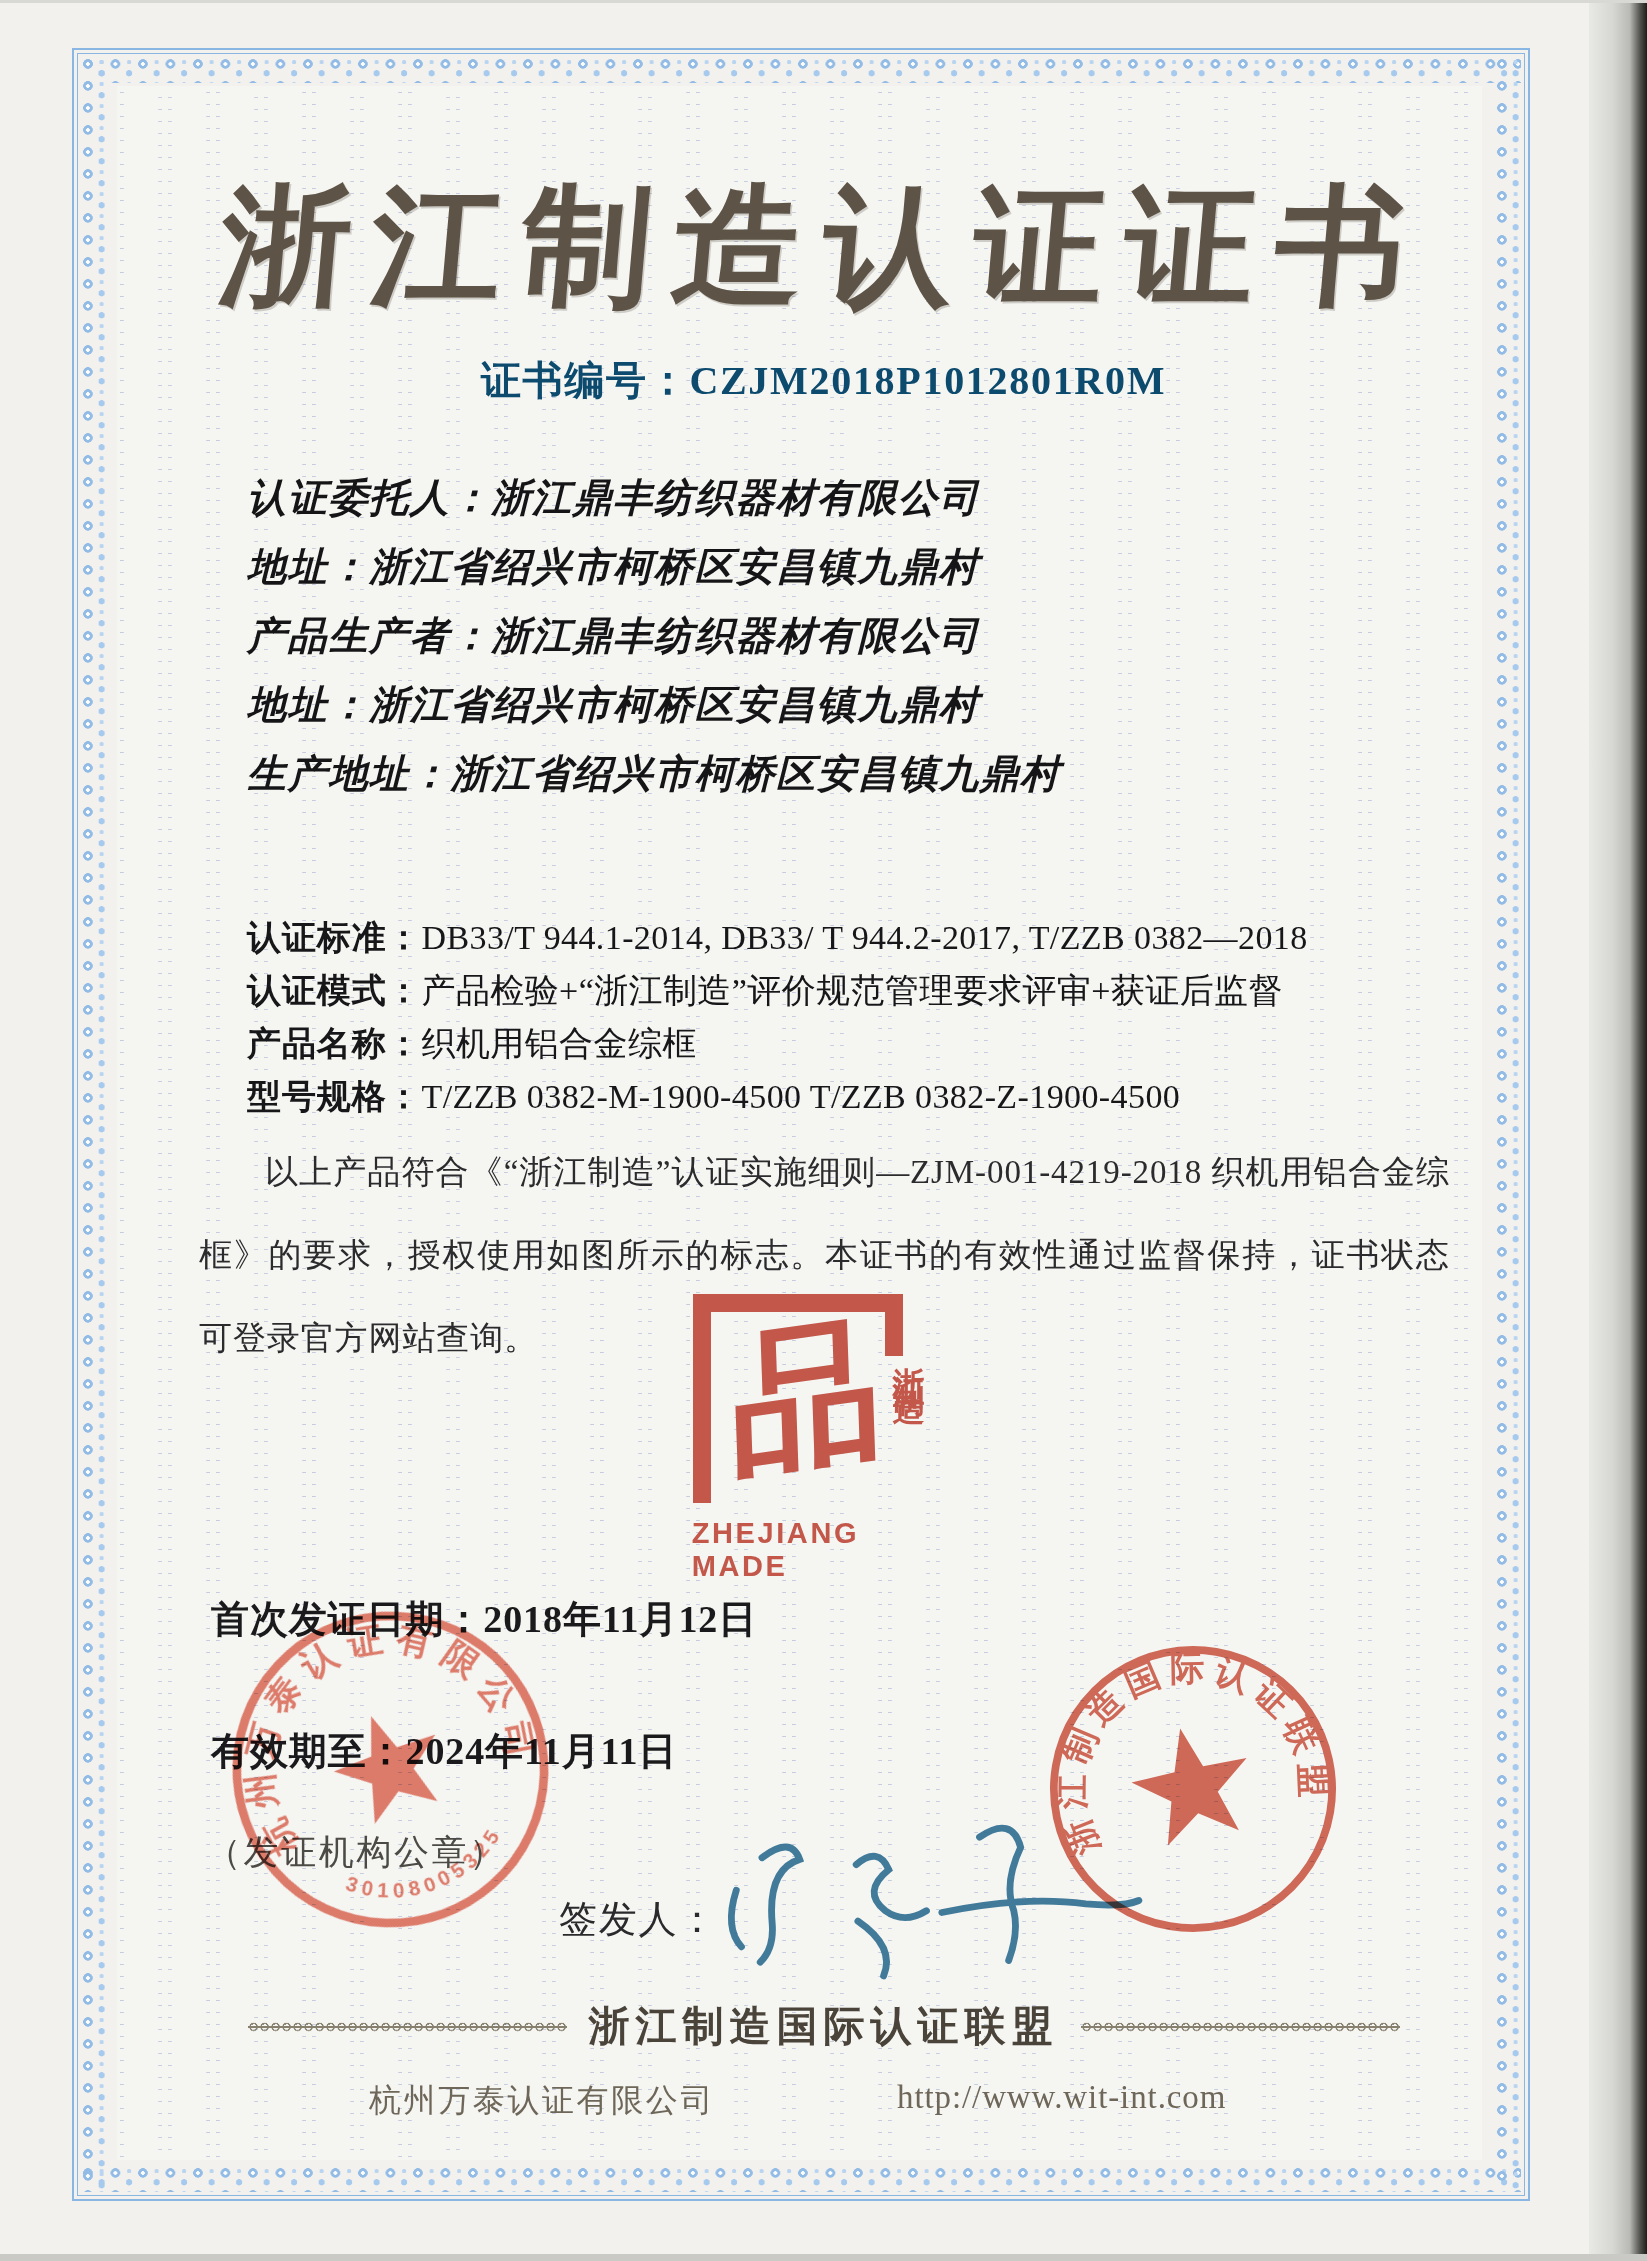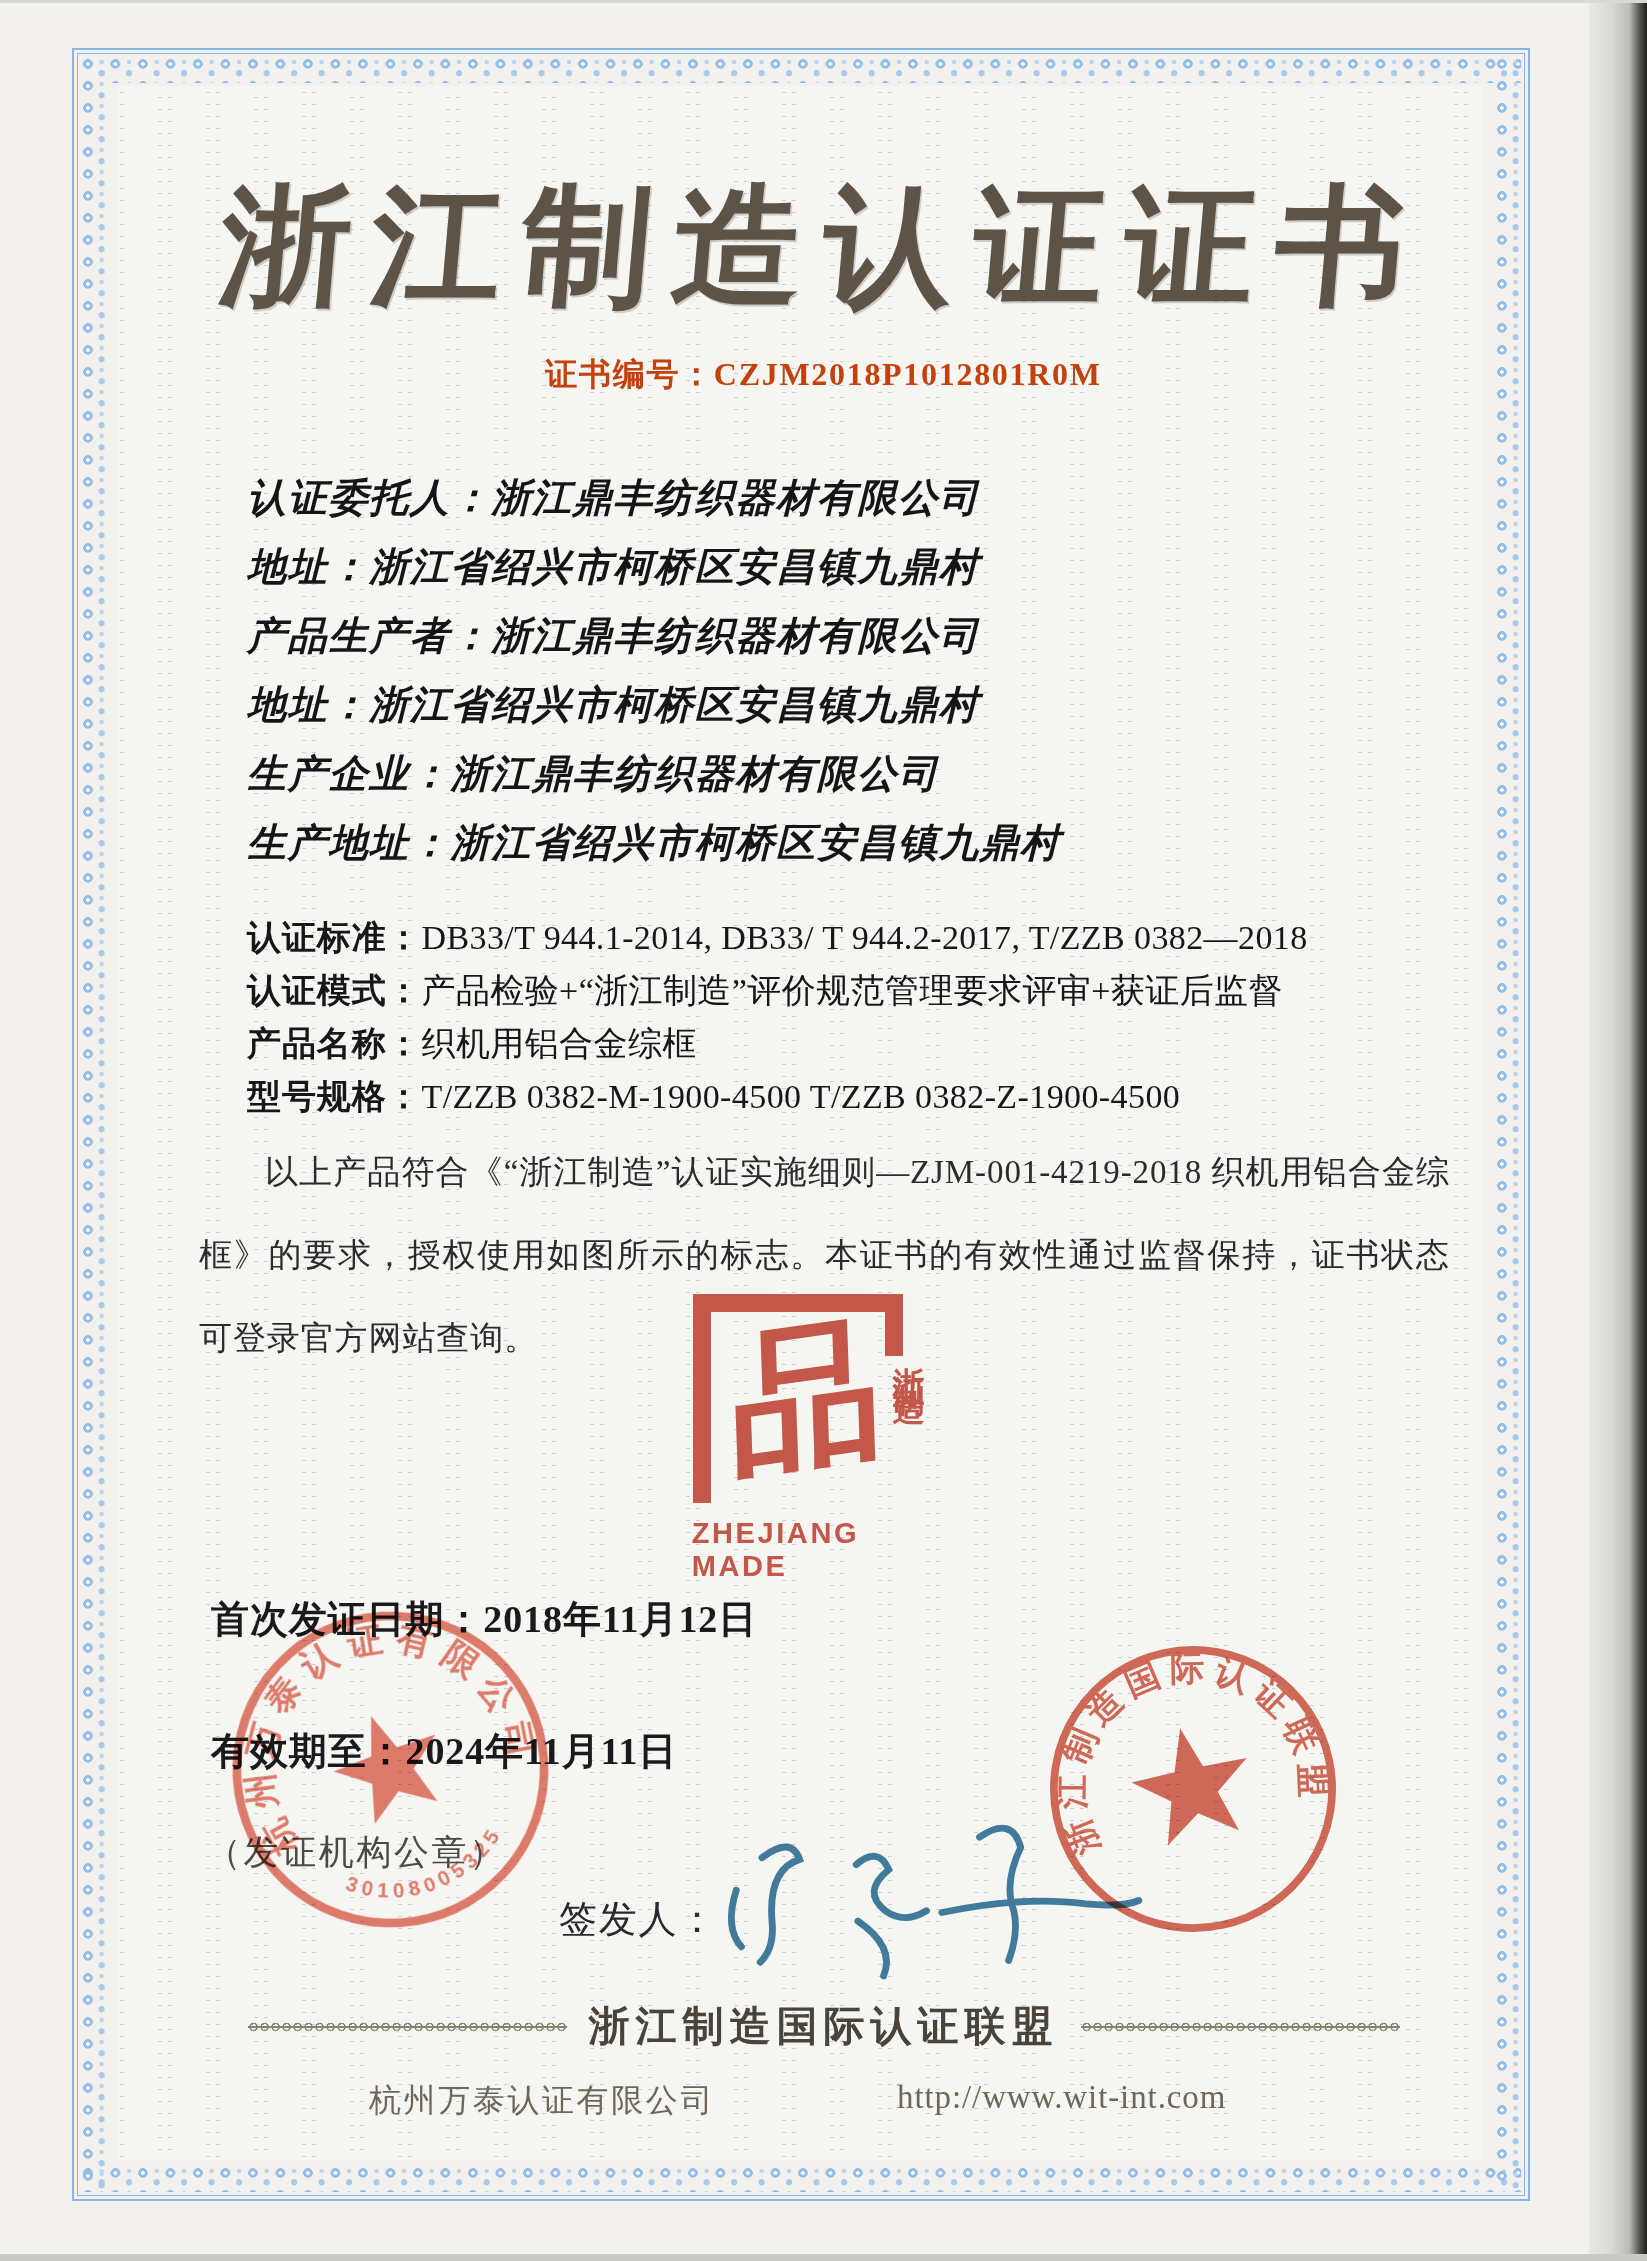--- a/index.html
+++ b/index.html
@@ -40,21 +40,21 @@
     background-size:96px 12px,96px 12px;
     background-position:0 0,48px 6px;}
 
   .content{position:absolute;inset:0;z-index:3;}
 
   .title{position:absolute;left:0;top:160px;width:100%;text-align:center;
     font-size:130px;font-weight:700;color:#5d5447;letter-spacing:20.6px;
     transform:skewX(-5deg);text-shadow:1.7px 1.7px 0 rgba(92,82,66,.25);white-space:nowrap;}
 
   .certno{position:absolute;left:0;top:353px;width:100%;text-align:center;
-    font-size:32px;font-weight:700;color:#c2410c;letter-spacing:1.7px;white-space:nowrap;}
+    font-size:40px;font-weight:700;color:#0c4a6e;letter-spacing:1.7px;white-space:nowrap;}
 
   .fields{position:absolute;left:247px;top:463px;}
   .field-row{font-size:39px;font-weight:700;color:#151517;letter-spacing:1.7px;
     height:69px;line-height:69px;white-space:nowrap;font-style:italic;}
 
   .specs{position:absolute;left:247px;top:911px;}
   .spec-row{font-size:34px;color:#17171a;height:53px;line-height:53px;white-space:nowrap;}
   .spec-row .lbl{font-weight:700;letter-spacing:0.9px;}
   .spec-row .val{font-weight:400;letter-spacing:0.4px;}
 
@@ -118,21 +118,20 @@
 
     <div class="title">浙江制造认证证书</div>
 
     <div class="certno"><span>证书编号：</span><span>CZJM2018P1012801R0M</span></div>
 
     <div class="fields">
       <div class="field-row"><span>认证委托人：</span><span>浙江鼎丰纺织器材有限公司</span></div>
       <div class="field-row"><span>地址：</span><span>浙江省绍兴市柯桥区安昌镇九鼎村</span></div>
       <div class="field-row"><span>产品生产者：</span><span>浙江鼎丰纺织器材有限公司</span></div>
       <div class="field-row"><span>地址：</span><span>浙江省绍兴市柯桥区安昌镇九鼎村</span></div>
-      <div class="field-row"><span>生产企业：</span><span>浙江鼎丰纺织器材有限公司</span></div>
       <div class="field-row"><span>生产地址：</span><span>浙江省绍兴市柯桥区安昌镇九鼎村</span></div>
     </div>
 
     <div class="specs">
       <div class="spec-row"><span class="lbl">认证标准：</span><span class="val">DB33/T 944.1-2014, DB33/ T 944.2-2017, T/ZZB 0382—2018</span></div>
       <div class="spec-row"><span class="lbl">认证模式：</span><span class="val">产品检验+“浙江制造”评价规范管理要求评审+获证后监督</span></div>
       <div class="spec-row"><span class="lbl">产品名称：</span><span class="val">织机用铝合金综框</span></div>
       <div class="spec-row"><span class="lbl">型号规格：</span><span class="val">T/ZZB 0382-M-1900-4500  T/ZZB 0382-Z-1900-4500</span></div>
     </div>
 

